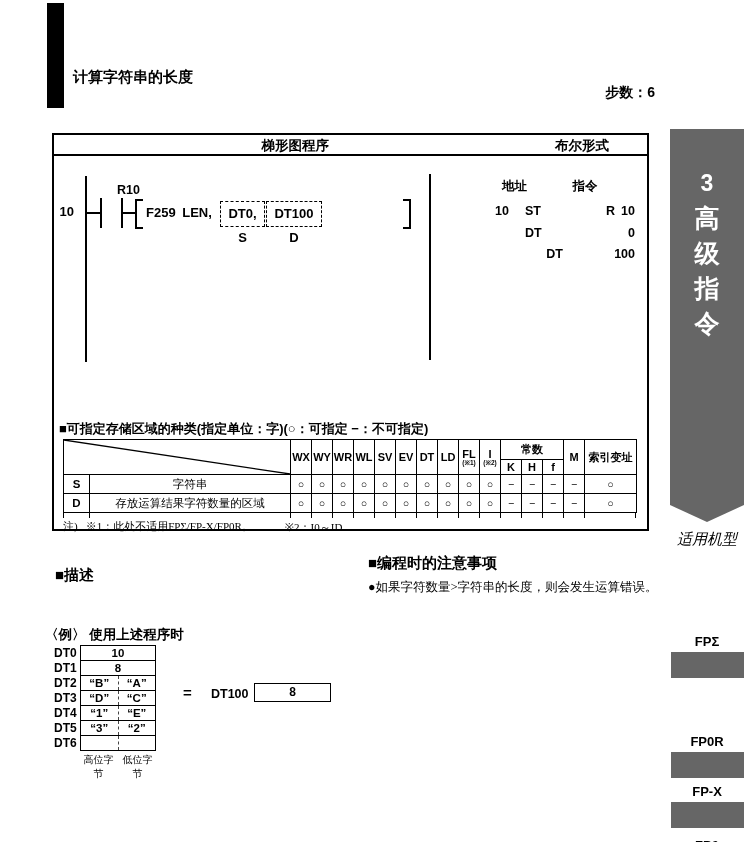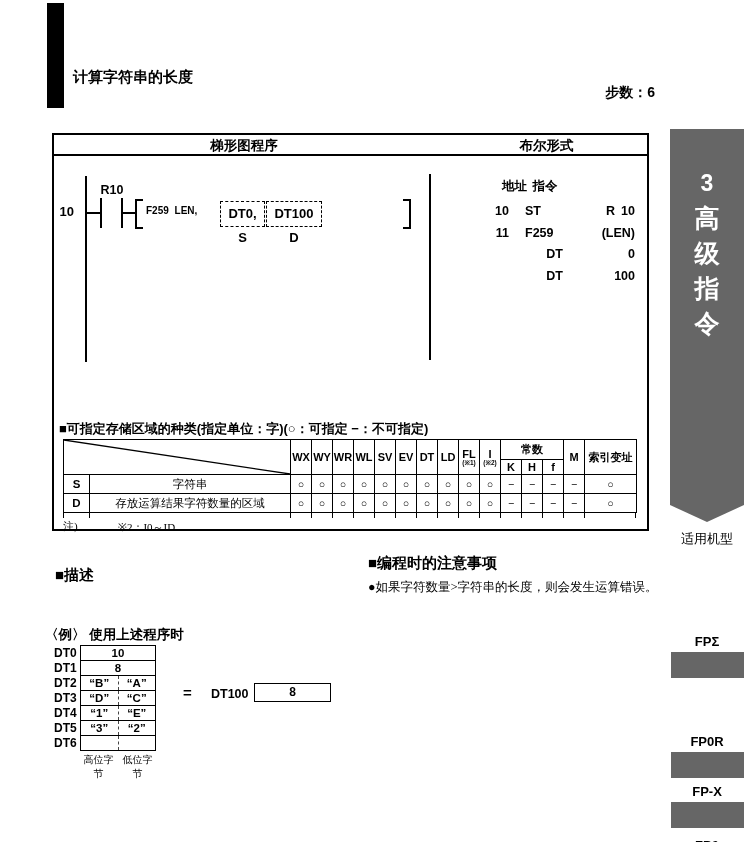--- a/index.html
+++ b/index.html
@@ -14,49 +14,49 @@
   #page-title .mark { font-size:19px; vertical-align:9px; margin-left:5px; }
   #page-subtitle { left:73px; top:68px; font-size:15px; font-weight:bold; }
   #summary-line { left:73px; top:91px; font-size:12.5px; }
   #steps-label { left:550px; top:84px; width:105px; text-align:right; font-size:14px; font-weight:bold; }
   #top-note { left:34px; top:110px; font-size:12px; }
 
   
   #main-box { left:52px; top:133px; width:597px; height:398px; border:2px solid #000; box-sizing:border-box; }
   #main-box .in { position:absolute; }
   #panel-rule { left:-2px; right:-2px; top:19px; height:2px; background:#000; }
-  .panel-title { top:2px; font-size:13.5px; font-weight:bold; text-align:center;font-family:Liberation Serif, serif; }
+  .panel-title { top:2px; font-size:13.5px; font-weight:bold; text-align:right;font-family:Liberation Serif, serif; }
   #ladder-title { left:105px; width:170px; }
   #bool-title { left:430px; width:125px; }
 
   
   #rail { left:31px; top:41px; width:2px; height:186px; background:#000; }
   #rung-num { left:0; top:69px; width:20px; text-align:right; font-size:13px; font-weight:bold; }
   .hline { height:2px; background:#000; top:77px; }
   #line-a { left:33px; width:13px; }
   #line-b { left:69px; width:12px; }
   .contact-bar { top:63px; width:2px; height:30px; background:#000; }
   #contact-bar1 { left:46px; } #contact-bar2 { left:67px; }
-  #contact-label { left:30px; top:48px; width:56px; text-align:center; font-size:12.5px; font-weight:bold; }
+  #contact-label { left:30px; top:48px; width:56px; text-align:right; font-size:12.5px; font-weight:bold; }
   #bracket-open  { left:81px;  top:64px; width:6px; height:26px; border:2px solid #000; border-right:none; }
   #bracket-close { left:349px; top:64px; width:6px; height:26px; border:2px solid #000; border-left:none; }
-  #ladder-instr { left:92px; top:70px; font-size:10px; font-weight:bold; word-spacing:3px; white-space:nowrap; }
+  #ladder-instr { left:92px; top:70px; font-size:13px; font-weight:bold; word-spacing:3px; white-space:nowrap; }
   .opbox { top:66px; height:26px; border:1.5px dashed #000; box-sizing:border-box; text-align:center;
            font-size:13px; font-weight:bold; line-height:23px; }
   #opbox-s { left:166px; width:45px; }
   #opbox-d { left:212px; width:56px; }
   .optag { top:95px; text-align:center; font-size:13px; font-weight:bold; }
   #tag-s { left:166px; width:45px; } #tag-d { left:212px; width:56px; }
   #section-divider { left:375px; top:39px; width:2px; height:186px; background:#000; }
 
   
   #bool-block { left:423px; top:43px; width:158px; font-size:12.5px; font-weight:bold; }
   #bool-headers { display:flex; }
   .h-addr { width:50px; text-align:right; }
-  .h-instr { width:36px; text-align:center; }
+  .h-instr { margin-left:40px; width:36px; text-align:center; }
   #bool-rows { margin-top:9px; }
   .bool-row { display:flex; height:21.5px; }
   .br-addr { width:32px; text-align:right; }
   .br-op { width:38px; margin-left:16px; }
   .bool-row:nth-child(n+3) .br-op { text-align:right; }
   .br-rest { flex:1; text-align:right; }
   .br-mid { margin-right:4px; }
   .br-val { display:inline-block; min-width:16px; text-align:right; }
 
   
@@ -105,21 +105,21 @@
   #result-box { left:254px; top:683px; width:77px; height:19px; border:1px solid #000; box-sizing:border-box;
                 text-align:center; font-size:12px; font-weight:bold; line-height:17px; }
 
   
   #side-tab { left:670px; top:129px; width:74px; height:393px; background:var(--tab-gray,#666);
               clip-path:polygon(0 0,100% 0,100% 376px,50% 100%,0 376px); }
   #chapter-num { left:670px; top:170px; width:74px; text-align:center; color:#fff;
                  font-size:23px; font-weight:bold; }
   #chapter-chars { left:670px; top:203px; width:74px; }
   #chapter-chars div { height:35px; text-align:center; color:#fff; font-size:25px; font-weight:bold; line-height:30px; }
-  #applicable-label { left:670px; top:530px; width:74px; text-align:center; font-size:13px; }
+  #applicable-label { left:670px; top:530px; width:74px; text-align:center; font-size:15px;font-style:italic; }
   .model-label { left:670px; width:74px; text-align:center; font-size:13px; font-weight:bold; }
   .model-bar { left:671px; width:73px; height:26px; background:var(--tab-gray,#666); }
   #model-label-0 { top:634px; } #model-bar-0 { top:652px; }
   #model-label-1 { top:734px; } #model-bar-1 { top:752px; }
   #model-label-2 { top:784px; } #model-bar-2 { top:802px; }
   #partial-model { left:670px; top:838px; width:74px; height:4px; overflow:hidden;
                    text-align:center; font-size:13px; font-weight:bold; }
 </style>
 </head>
 <body>
@@ -154,25 +154,20 @@
     <div class="in" id="bool-block">
       <div id="bool-headers">
         <span class="h-addr">地址</span>
         <span class="h-instr">指令</span>
       </div>
       <div id="bool-rows">
           <div class="bool-row">
             <span class="br-addr">10</span>
             <span class="br-op">ST</span>
             <span class="br-rest"><span class="br-mid">R</span><span class="br-val">10</span></span>
-          </div>
-          <div class="bool-row">
-            <span class="br-addr">11</span>
-            <span class="br-op">F259</span>
-            <span class="br-rest"><span class="br-mid"></span><span class="br-val">(LEN)</span></span>
           </div>
           <div class="bool-row">
             <span class="br-addr"></span>
             <span class="br-op">DT</span>
             <span class="br-rest"><span class="br-mid"></span><span class="br-val">0</span></span>
           </div>
           <div class="bool-row">
             <span class="br-addr"></span>
             <span class="br-op">DT</span>
             <span class="br-rest"><span class="br-mid"></span><span class="br-val">100</span></span>
@@ -290,20 +285,21 @@
         <span class="tick" style="left: 416px;"></span>
         <span class="tick" style="left: 437px;"></span>
         <span class="tick" style="left: 458px;"></span>
         <span class="tick" style="left: 479px;"></span>
         <span class="tick" style="left: 500px;"></span>
         <span class="tick" style="left: 521px;"></span>
         <span class="tick" style="left: 572px;"></span>
       </div>
     <div class="in serif" id="operand-note">
       <span class="np">注)</span>
+      <span>※1：此处不适用FPΣ/FP-X/FP0R。</span>
       <span class="n2">※2：I0～ID</span>
     </div>
   </div>
 
   <div class="abs sec-title" id="desc-title">■描述</div>
   <div class="abs sec-title" id="prec-title">■编程时的注意事项</div>
   <div class="abs serif" id="prec-body">●如果字符数量&gt;字符串的长度，则会发生运算错误。</div>
 
   <div class="abs" id="example-title">〈例〉 使用上述程序时</div>
   <div class="abs" id="example-rows">

